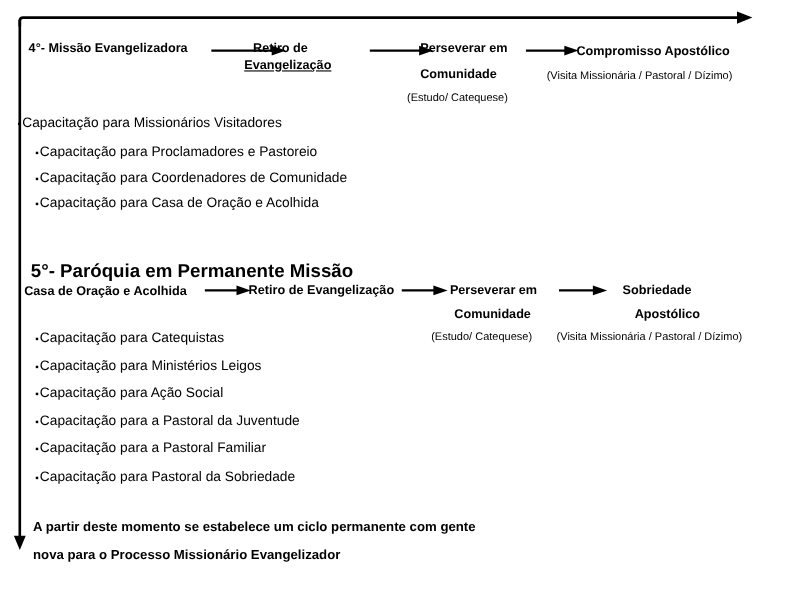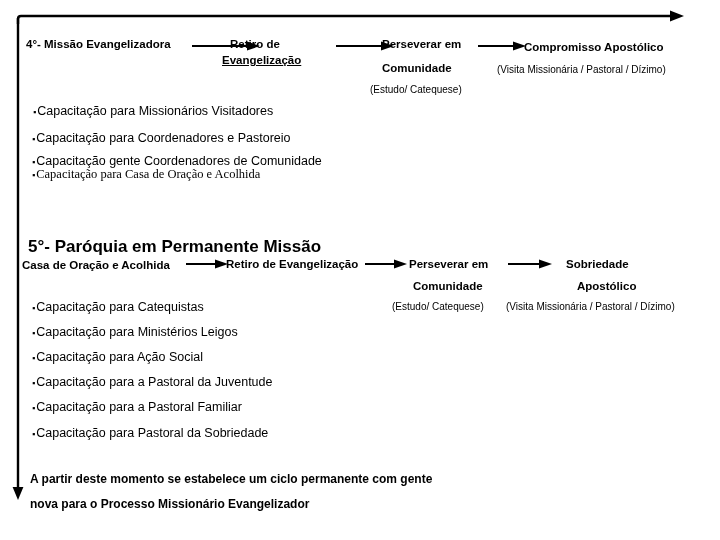--- a/index.html
+++ b/index.html
@@ -95,30 +95,30 @@
   <div class="t fs-sub center-line" style="left:370px; top:84px; width:128px;">(Estudo/ Catequese)</div>
 
   <svg class="arrow" style="left:478px; top:40px; width:48px;" viewBox="0 0 48 12">
     <line x1="0" y1="6" x2="37" y2="6" stroke="#000000" stroke-width="2"></line>
     <polygon points="35,1.5 48,6 35,10.5" fill="#000000"></polygon>
   </svg>
 
   <div class="t fs-head" style="left:524px; top:41px;">Compromisso Apostólico</div>
   <div class="t fs-sub" style="left:497px; top:64px;">(Visita Missionária / Pastoral / Dízimo)</div>
 
-  <div class="bullet-row" style="left:33px; top:104px;">
+  <div class="bullet-row" style="left:16px; top:104px;">
     <span class="bullet-mark">▪</span><span>Capacitação para Missionários Visitadores</span>
   </div>
   <div class="bullet-row" style="left:32px; top:131px;">
-    <span class="bullet-mark">▪</span><span>Capacitação para Coordenadores e Pastoreio</span>
+    <span class="bullet-mark">▪</span><span>Capacitação para Proclamadores e Pastoreio</span>
   </div>
   <div class="bullet-row" style="left:32px; top:154px;">
-    <span class="bullet-mark">▪</span><span>Capacitação gente Coordenadores de Comunidade</span>
+    <span class="bullet-mark">▪</span><span>Capacitação para Coordenadores de Comunidade</span>
   </div>
-  <div class="bullet-row" style="left:32px; top:167px;font-family:Liberation Serif, serif;">
+  <div class="bullet-row" style="left:32px; top:177px;">
     <span class="bullet-mark">▪</span><span>Capacitação para Casa de Oração e Acolhida</span>
   </div>
 
   <div class="t fs-stage" style="left:28px; top:237px;">5°- Paróquia em Permanente Missão</div>
 
   <div class="t fs-head" style="left:22px; top:259px;">Casa de Oração e Acolhida</div>
 
   <svg class="arrow" style="left:186px; top:258px; width:42px;" viewBox="0 0 42 12">
     <line x1="0" y1="6" x2="31" y2="6" stroke="#000000" stroke-width="2"></line>
     <polygon points="29,1.5 42,6 29,10.5" fill="#000000"></polygon>

